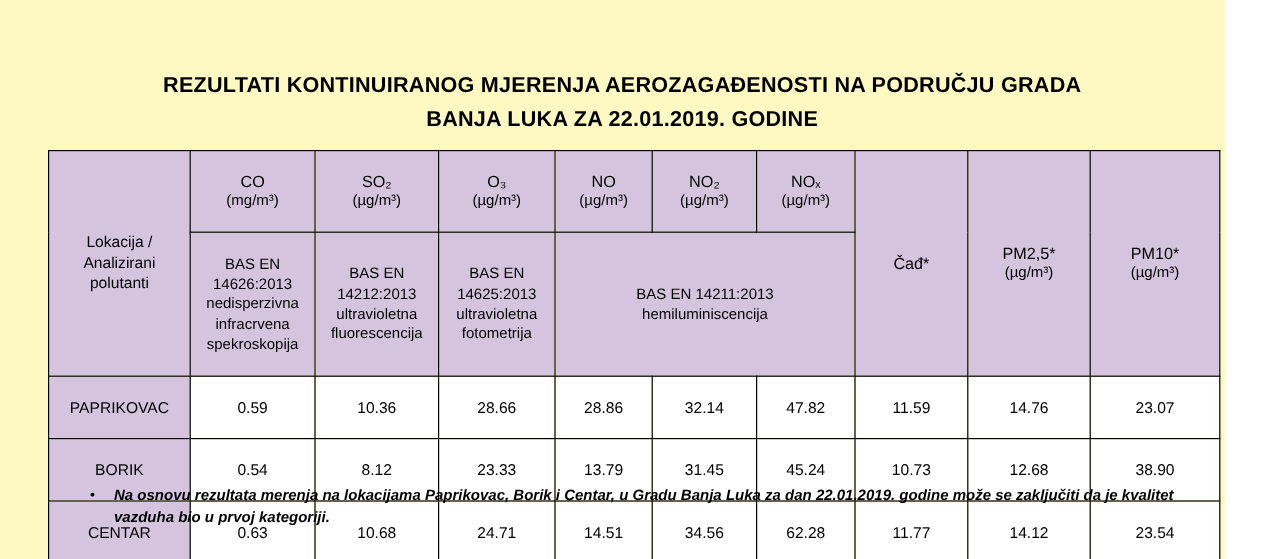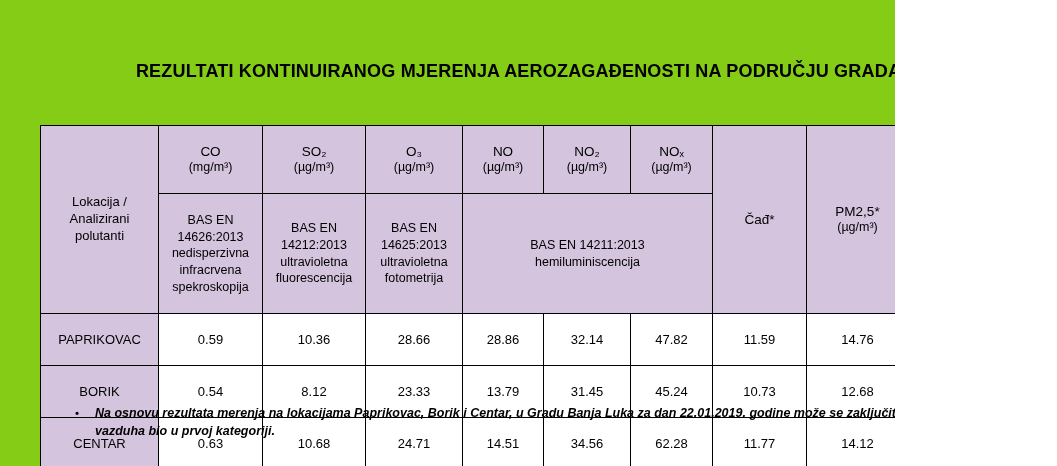--- a/index.html
+++ b/index.html
@@ -4,23 +4,23 @@
 <style>
   html, body {
     margin: 0;
     padding: 0;
     background: #ffffff;
     color: #000000;
     font-family: "Liberation Sans", "DejaVu Sans", sans-serif;
   }
   .page {
     position: relative;
-    width: 895px;
+    width: 1021px;
     height: 466px;
-    background: #84cc16;
+    background: #fef9c3;
     overflow: hidden;
   }
   .title-block {
     position: absolute;
     top: 57px;
     left: 0;
     width: 1037px;
     text-align: center;
     font-weight: bold;
     font-size: 18px;
@@ -85,20 +85,21 @@
     max-width: 930px;
   }
 </style>
 </head>
 <body>
 
 <div class="page">
 
   <div class="title-block">
     <div>REZULTATI KONTINUIRANOG MJERENJA AEROZAGAĐENOSTI NA PODRUČJU GRADA</div>
+    <div>BANJA LUKA ZA 22.01.2019. GODINE</div>
   </div>
 
   <table class="results">
     <colgroup>
       <col style="width:118px">
         <col style="width:104px">
         <col style="width:103px">
       <col style="width:97px">
         <col style="width:81px">
         <col style="width:87px">

